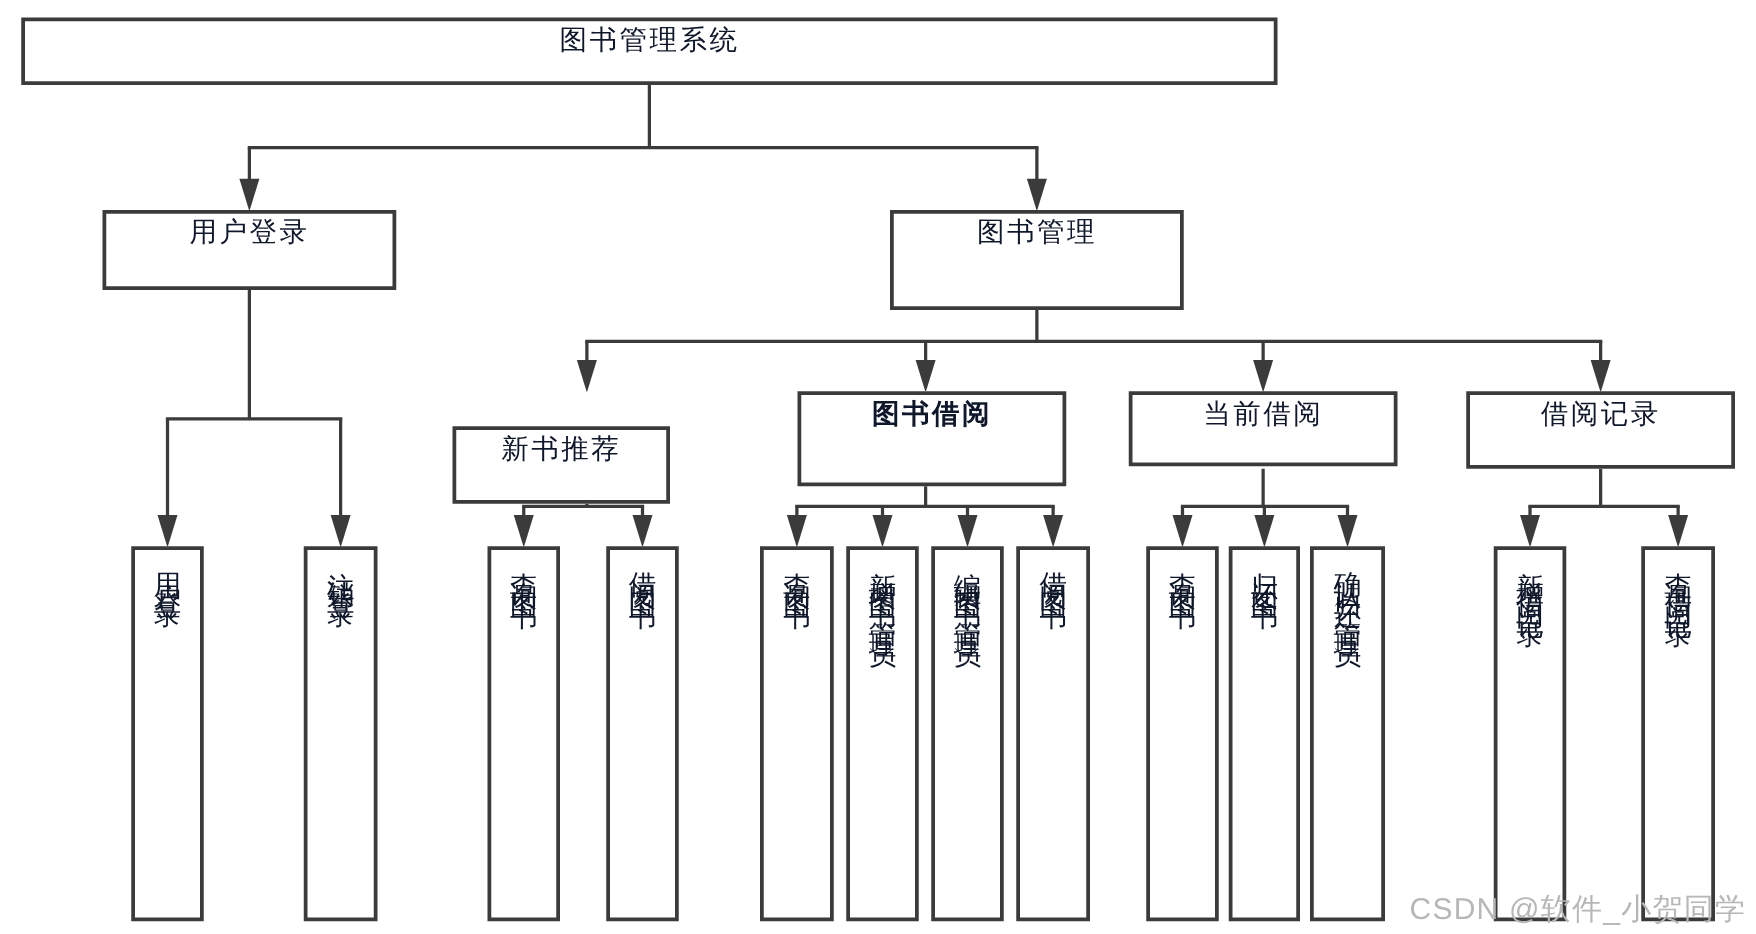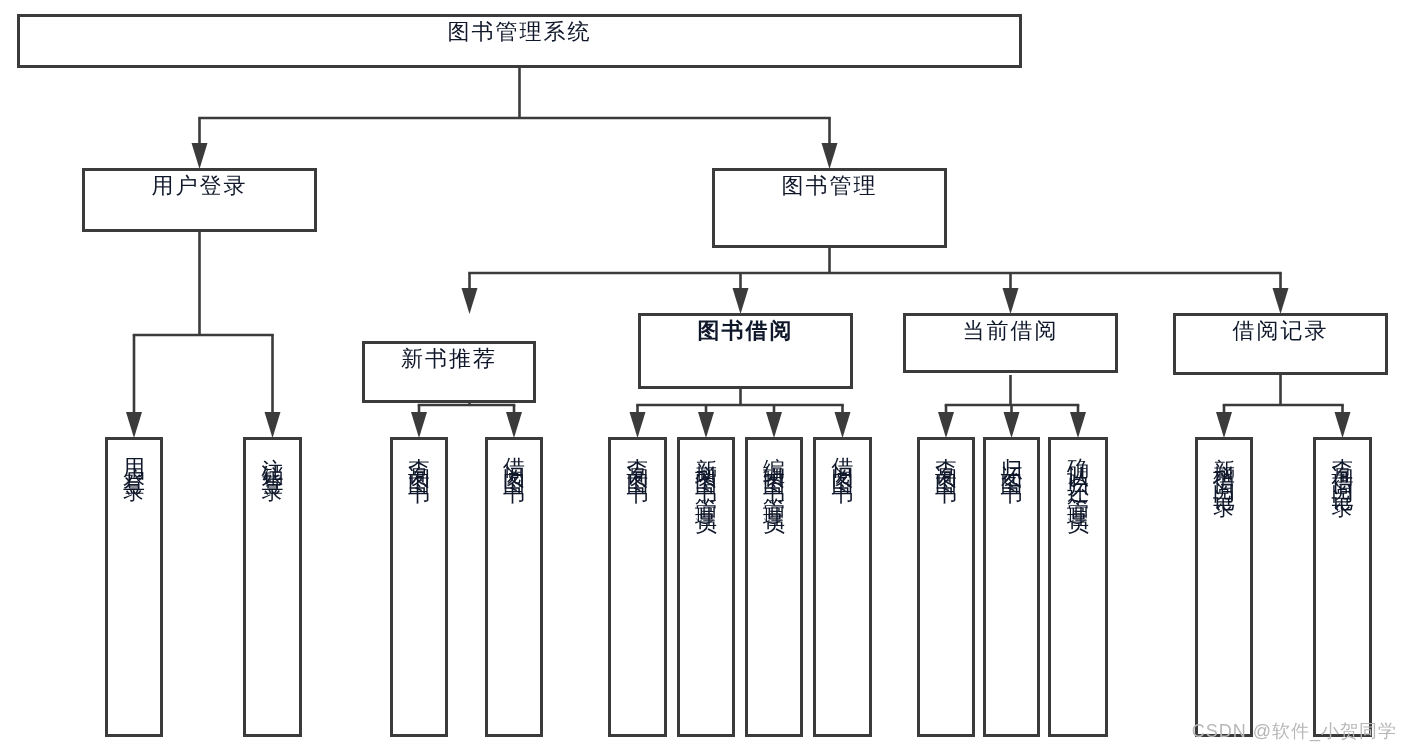--- a/index.html
+++ b/index.html
@@ -25,21 +25,21 @@
   .node.vertical span{
     writing-mode:vertical-rl;
     text-orientation:mixed;
     letter-spacing:8px;
     line-height:1;
   }
   #watermark{
     position:absolute;
     right:8px;
     bottom:4px;
-    font-size:18px;
+    font-size:24px;
     color:#b7b7b7;
     letter-spacing:1px;
     z-index:5;
     white-space:nowrap;
   }
 </style>
 </head>
 <body>
 
 <div id="stage">

